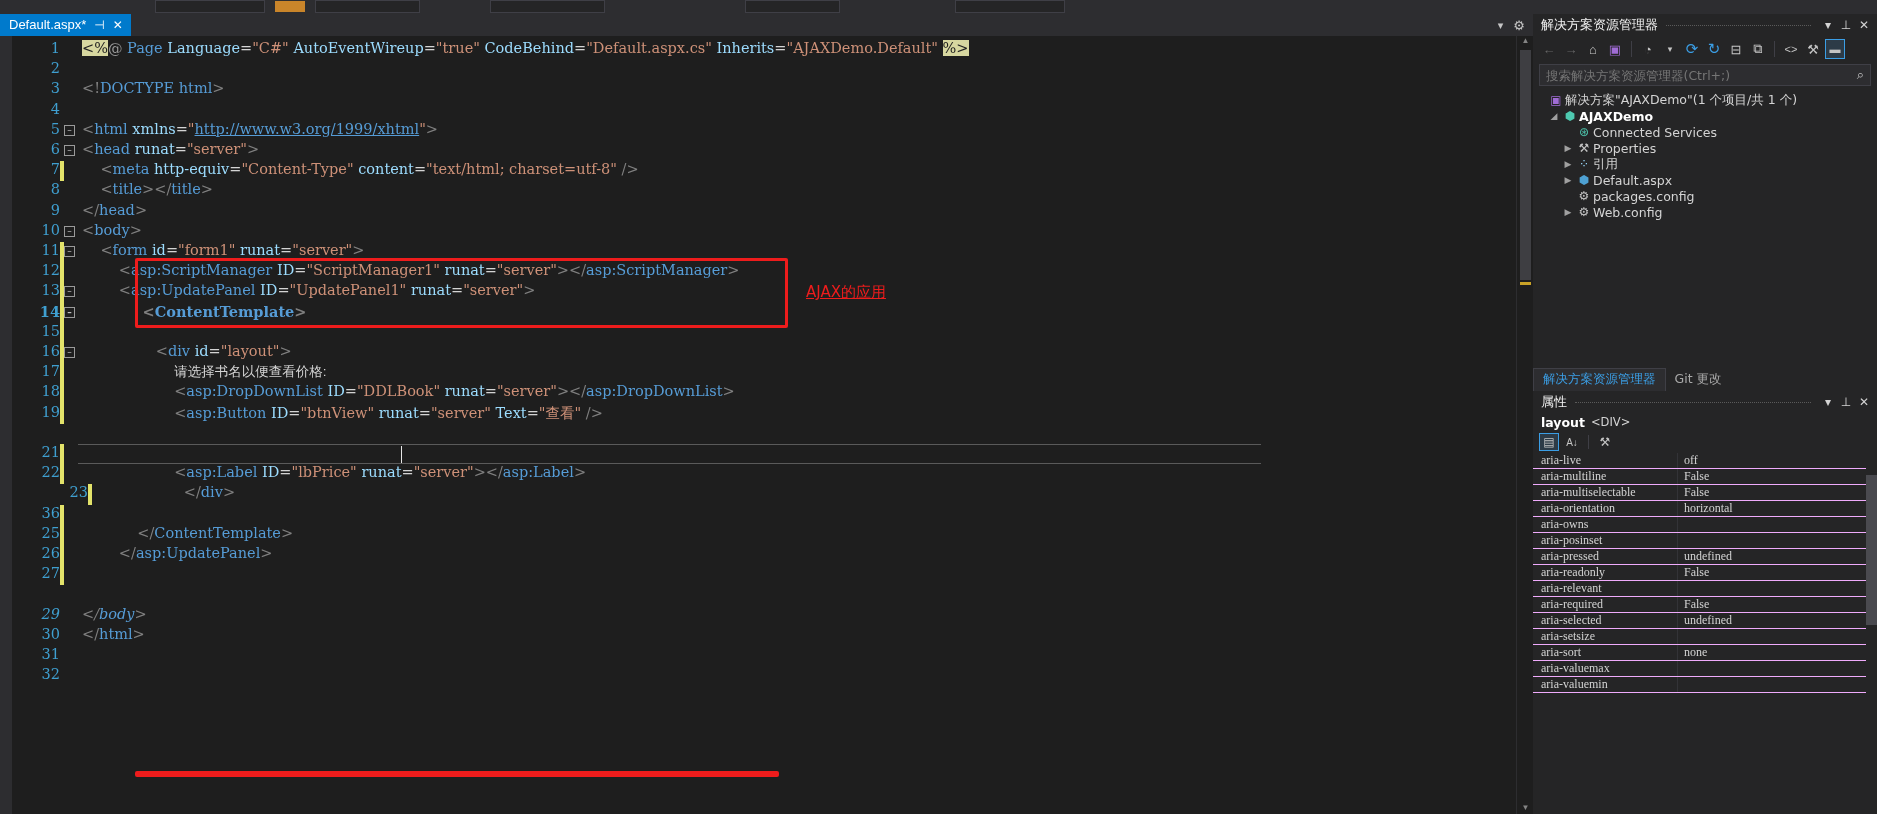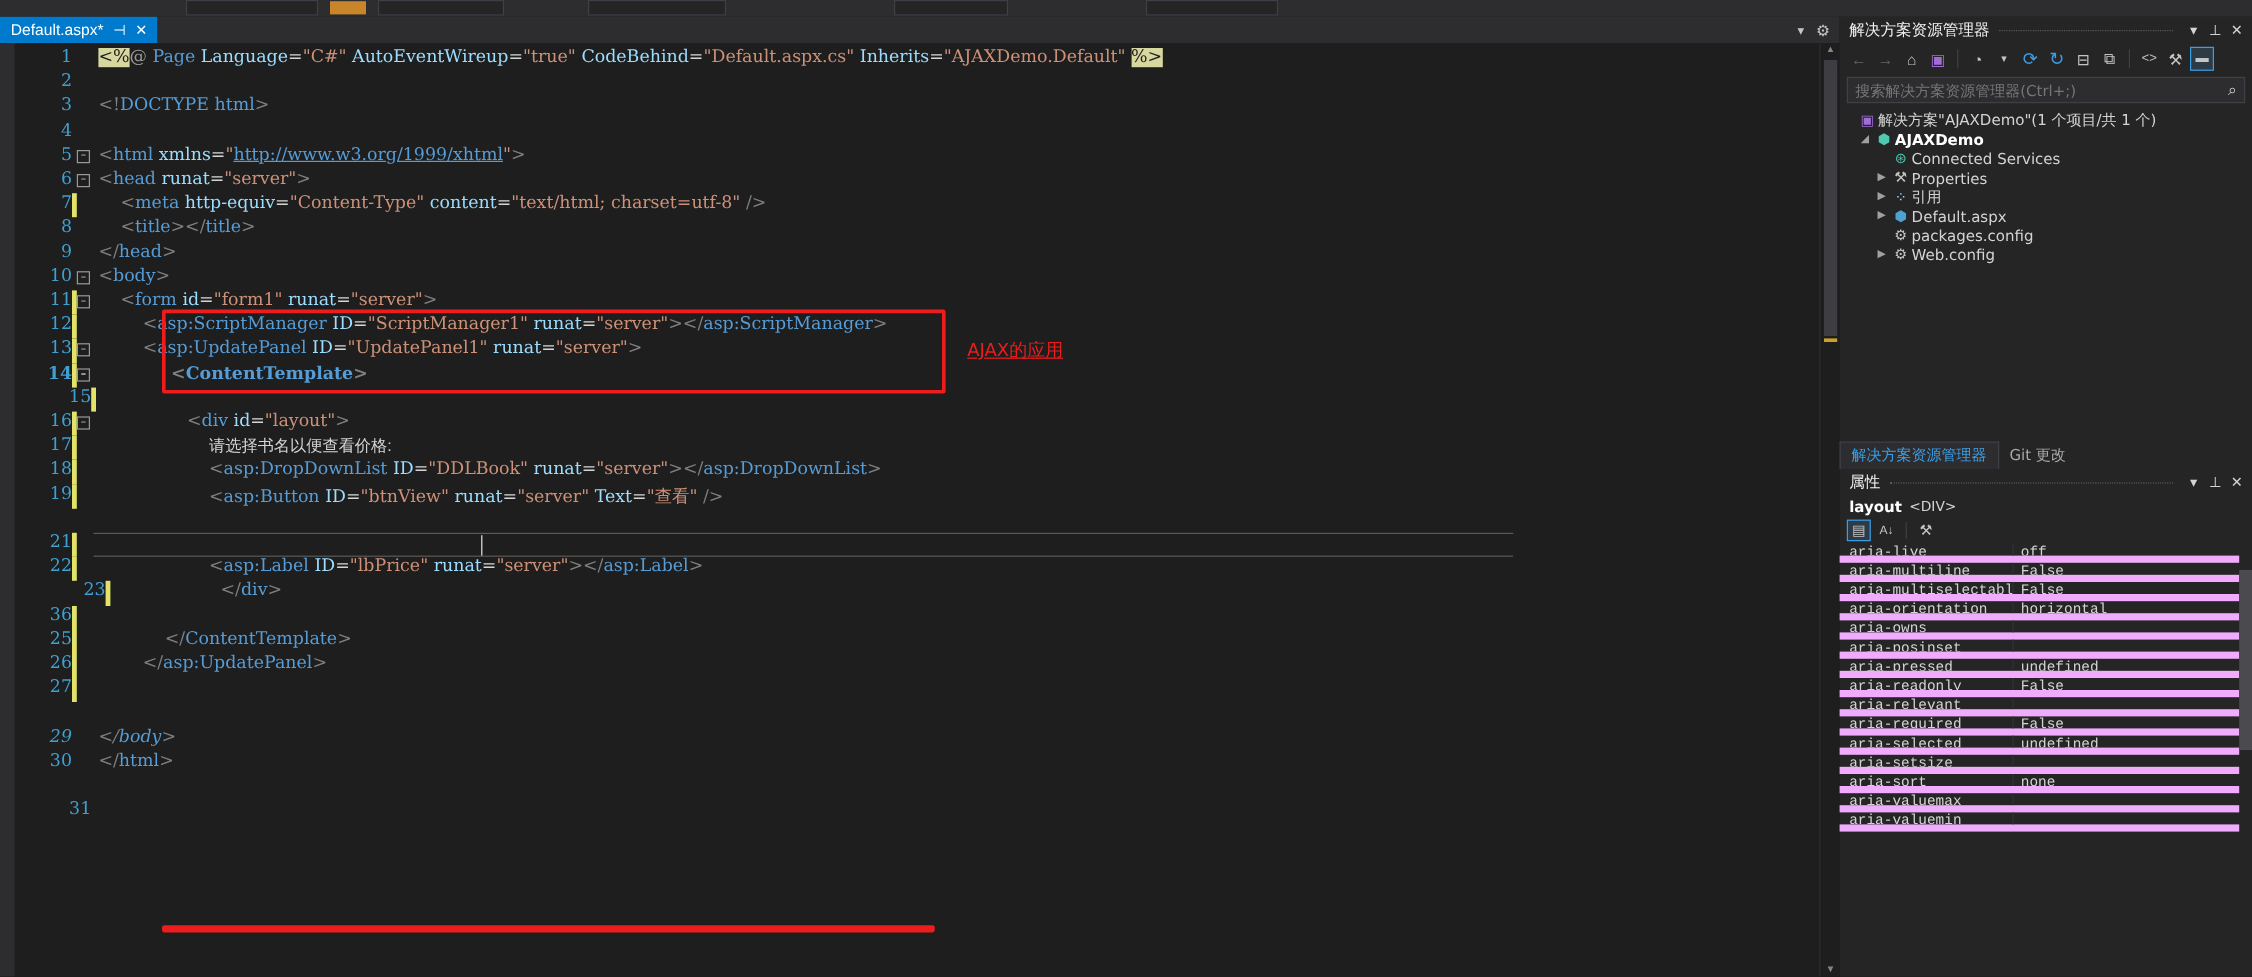--- a/index.html
+++ b/index.html
@@ -99,21 +99,21 @@
   .dock-tabs .dt.sel { color:#3b9ee5; background:#2d2d30; border-top:1px solid #3f3f46; border-left:1px solid #3f3f46; border-right:1px solid #3f3f46; }
 
   .prop-obj { height:18px; display:flex; align-items:center; gap:6px; padding-left:8px; color:#ffffff; font-size:12.5px; font-family:"DejaVu Sans", sans-serif; }
   .prop-obj .typ { color:#d4d4d4; font-size:11.5px; }
   .prop-toolbar { height:22px; display:flex; align-items:center; gap:3px; padding:0 6px; }
   .prop-toolbar .pt { width:20px; height:18px; display:flex; align-items:center; justify-content:center; color:#c5c5c5; font-size:12px; }
   .prop-toolbar .pt.active { border:1px solid #3b9ee5; background:#2d3b47; }
   .prop-toolbar .sep { width:1px; height:14px; background:#3f3f46; margin:0 3px; }
 
   .prop-list { position:relative; }
-  .prow { display:flex; height:16px; border-bottom:6px solid #f0abfc; font-size:12px; font-family:Liberation Mono, monospace; color:#d4d4d4; }
+  .prow { display:flex; height:16px; border-bottom:1px solid #f0abfc; font-size:12px; font-family:Liberation Serif, serif; color:#d4d4d4; }
   .prow .pname { width:145px; padding-left:8px; border-right:1px solid #333337; overflow:hidden; white-space:nowrap; }
   .prow .pval { flex:1; padding-left:6px; overflow:hidden; white-space:nowrap; }
   .prop-scroll { position:absolute; right:0; top:0; width:11px; background:#252526; }
   .prop-scroll .pthumb { position:absolute; left:0; width:11px; background:#4a4a4f; }
 </style>
 </head>
 <body>
 
 <div class="topstrip">
   <div class="seg" style="left:155px;width:110px;"></div>
@@ -146,35 +146,36 @@
       <div class="line" style="position: absolute; top: 84.8px; left: 0px; width: 1516px;"><span class="ln">5</span><span class="glyph box">–</span><span class="code"><span class="t-punct">&lt;</span><span class="t-tag">html</span><span class="t-txt"> </span><span class="t-attr">xmlns</span><span class="t-txt">=</span><span class="t-str">"</span><span class="t-link">http://www.w3.org/1999/xhtml</span><span class="t-str">"</span><span class="t-punct">&gt;</span></span></div>
       <div class="line" style="position: absolute; top: 105px; left: 0px; width: 1516px;"><span class="ln">6</span><span class="glyph box">–</span><span class="code"><span class="t-punct">&lt;</span><span class="t-tag">head</span><span class="t-txt"> </span><span class="t-attr">runat</span><span class="t-txt">=</span><span class="t-str">"server"</span><span class="t-punct">&gt;</span></span></div>
       <div class="line" style="position: absolute; top: 125.2px; left: 0px; width: 1516px;"><div class="mark-yellow" style="top: 0px;"></div><span class="ln">7</span><span class="code"><span class="t-punct">    &lt;</span><span class="t-tag">meta</span><span class="t-txt"> </span><span class="t-attr">http-equiv</span><span class="t-txt">=</span><span class="t-str">"Content-Type"</span><span class="t-txt"> </span><span class="t-attr">content</span><span class="t-txt">=</span><span class="t-str">"text/html; charset=utf-8"</span><span class="t-punct"> /&gt;</span></span></div>
       <div class="line" style="position: absolute; top: 145.4px; left: 0px; width: 1516px;"><span class="ln">8</span><span class="code"><span class="t-punct">    &lt;</span><span class="t-tag">title</span><span class="t-punct">&gt;&lt;/</span><span class="t-tag">title</span><span class="t-punct">&gt;</span></span></div>
       <div class="line" style="position: absolute; top: 165.6px; left: 0px; width: 1516px;"><span class="ln">9</span><span class="code"><span class="t-punct">&lt;/</span><span class="t-tag">head</span><span class="t-punct">&gt;</span></span></div>
       <div class="line" style="position: absolute; top: 185.8px; left: 0px; width: 1516px;"><span class="ln">10</span><span class="glyph box">–</span><span class="code"><span class="t-punct">&lt;</span><span class="t-tag">body</span><span class="t-punct">&gt;</span></span></div>
       <div class="line" style="position: absolute; top: 206px; left: 0px; width: 1516px;"><div class="mark-yellow" style="top: 0px;"></div><span class="ln">11</span><span class="glyph box">–</span><span class="code"><span class="t-punct">    &lt;</span><span class="t-tag">form</span><span class="t-txt"> </span><span class="t-attr">id</span><span class="t-txt">=</span><span class="t-str">"form1"</span><span class="t-txt"> </span><span class="t-attr">runat</span><span class="t-txt">=</span><span class="t-str">"server"</span><span class="t-punct">&gt;</span></span></div>
       <div class="line" style="position: absolute; top: 226.2px; left: 0px; width: 1516px;"><div class="mark-yellow" style="top: 0px;"></div><span class="ln">12</span><span class="code"><span class="t-punct">        &lt;</span><span class="t-tag">asp:ScriptManager</span><span class="t-txt"> </span><span class="t-attr">ID</span><span class="t-txt">=</span><span class="t-str">"ScriptManager1"</span><span class="t-txt"> </span><span class="t-attr">runat</span><span class="t-txt">=</span><span class="t-str">"server"</span><span class="t-punct">&gt;&lt;/</span><span class="t-tag">asp:ScriptManager</span><span class="t-punct">&gt;</span></span></div>
       <div class="line" style="position: absolute; top: 246.4px; left: 0px; width: 1516px;"><div class="mark-yellow" style="top: 0px;"></div><span class="ln">13</span><span class="glyph box">–</span><span class="code"><span class="t-punct">        &lt;</span><span class="t-tag">asp:UpdatePanel</span><span class="t-txt"> </span><span class="t-attr">ID</span><span class="t-txt">=</span><span class="t-str">"UpdatePanel1"</span><span class="t-txt"> </span><span class="t-attr">runat</span><span class="t-txt">=</span><span class="t-str">"server"</span><span class="t-punct">&gt;</span></span></div>
       <div class="line" style="position: absolute; top: 266.6px; left: 0px; width: 1516px; font-weight: bold;"><div class="mark-yellow" style="top: 0px;"></div><span class="ln">14</span><span class="glyph box">–</span><span class="code"><span class="t-punct">            &lt;</span><span class="t-tag">ContentTemplate</span><span class="t-punct">&gt;</span></span></div>
-      <div class="line" style="position: absolute; top: 286.8px; left: 16px; width: 1516px;"><div class="mark-yellow" style="top: 0px;"></div><span class="ln">15</span><span class="code"></span></div>
+      <div class="line" style="position: absolute; top: 286.8px; left: 0px; width: 1516px;"><div class="mark-yellow" style="top: 0px;"></div><span class="ln">15</span><span class="code"></span></div>
       <div class="line" style="position: absolute; top: 307px; left: 0px; width: 1516px;"><div class="mark-yellow" style="top: 0px;"></div><span class="ln">16</span><span class="glyph box">–</span><span class="code"><span class="t-punct">                &lt;</span><span class="t-tag">div</span><span class="t-txt"> </span><span class="t-attr">id</span><span class="t-txt">=</span><span class="t-str">"layout"</span><span class="t-punct">&gt;</span></span></div>
       <div class="line" style="position: absolute; top: 327.2px; left: 0px; width: 1516px;"><div class="mark-yellow" style="top: 0px;"></div><span class="ln">17</span><span class="code"><span class="t-txt">                    </span><span class="t-cn">请选择书名以便查看价格:</span></span></div>
       <div class="line" style="position: absolute; top: 347.4px; left: 0px; width: 1516px;"><div class="mark-yellow" style="top: 0px;"></div><span class="ln">18</span><span class="code"><span class="t-punct">                    &lt;</span><span class="t-tag">asp:DropDownList</span><span class="t-txt"> </span><span class="t-attr">ID</span><span class="t-txt">=</span><span class="t-str">"DDLBook"</span><span class="t-txt"> </span><span class="t-attr">runat</span><span class="t-txt">=</span><span class="t-str">"server"</span><span class="t-punct">&gt;&lt;/</span><span class="t-tag">asp:DropDownList</span><span class="t-punct">&gt;</span></span></div>
       <div class="line" style="position: absolute; top: 367.6px; left: 0px; width: 1516px;"><div class="mark-yellow" style="top: 0px;"></div><span class="ln">19</span><span class="code"><span class="t-punct">                    &lt;</span><span class="t-tag">asp:Button</span><span class="t-txt"> </span><span class="t-attr">ID</span><span class="t-txt">=</span><span class="t-str">"btnView"</span><span class="t-txt"> </span><span class="t-attr">runat</span><span class="t-txt">=</span><span class="t-str">"server"</span><span class="t-txt"> </span><span class="t-attr">Text</span><span class="t-txt">=</span><span class="t-str">"查看"</span><span class="t-punct"> /&gt;</span></span></div>
       <div class="line" style="position: absolute; top: 408px; left: 0px; width: 1516px;"><div class="mark-yellow" style="top: 0px;"></div><span class="ln">21</span><span class="code"><span class="t-txt">                    </span><span class="t-cn">所选书籍的价格是:</span></span></div>
       <div class="line" style="position: absolute; top: 428.2px; left: 0px; width: 1516px;"><div class="mark-yellow" style="top: 0px;"></div><span class="ln">22</span><span class="code"><span class="t-punct">                    &lt;</span><span class="t-tag">asp:Label</span><span class="t-txt"> </span><span class="t-attr">ID</span><span class="t-txt">=</span><span class="t-str">"lbPrice"</span><span class="t-txt"> </span><span class="t-attr">runat</span><span class="t-txt">=</span><span class="t-str">"server"</span><span class="t-punct">&gt;&lt;/</span><span class="t-tag">asp:Label</span><span class="t-punct">&gt;</span></span></div>
       <div class="line" style="position: absolute; top: 448.4px; left: 0px; width: 1516px; margin-left: 28px;"><div class="mark-yellow" style="top: 0px;"></div><span class="ln">23</span><span class="code"><span class="t-punct">                &lt;/</span><span class="t-tag">div</span><span class="t-punct">&gt;</span></span></div>
       <div class="line" style="position: absolute; top: 468.6px; left: 0px; width: 1516px;"><div class="mark-yellow" style="top: 0px;"></div><span class="ln">36</span><span class="code"></span></div>
       <div class="line" style="position: absolute; top: 488.8px; left: 0px; width: 1516px;"><div class="mark-yellow" style="top: 0px;"></div><span class="ln">25</span><span class="code"><span class="t-punct">            &lt;/</span><span class="t-tag">ContentTemplate</span><span class="t-punct">&gt;</span></span></div>
       <div class="line" style="position: absolute; top: 509px; left: 0px; width: 1516px;"><div class="mark-yellow" style="top: 0px;"></div><span class="ln">26</span><span class="code"><span class="t-punct">        &lt;/</span><span class="t-tag">asp:UpdatePanel</span><span class="t-punct">&gt;</span></span></div>
       <div class="line" style="position: absolute; top: 529.2px; left: 0px; width: 1516px;"><div class="mark-yellow" style="top: 0px;"></div><span class="ln">27</span><span class="code"></span></div>
       <div class="line" style="position: absolute; top: 569.6px; left: 0px; width: 1516px; font-style: italic;"><span class="ln">29</span><span class="code"><span class="t-punct">&lt;/</span><span class="t-tag">body</span><span class="t-punct">&gt;</span></span></div>
       <div class="line" style="position: absolute; top: 589.8px; left: 0px; width: 1516px;"><span class="ln">30</span><span class="code"><span class="t-punct">&lt;/</span><span class="t-tag">html</span><span class="t-punct">&gt;</span></span></div>
-      <div class="line" style="position: absolute; top: 610px; left: 16px; width: 1516px; margin-top: 20px;"><span class="ln">31</span><span class="code"></span></div>
+      <div class="line" style="position: absolute; top: 610px; left: 0px; width: 1516px;"><span class="ln">31</span><span class="code"></span></div>
+      <div class="line" style="position: absolute; top: 630.2px; left: 0px; width: 1516px;"><span class="ln">32</span><span class="code"></span></div>
     </div>
 
   <div class="curline" id="curline" style="top: 408px;"></div>
   <div class="caret" id="caret" style="top: 410px; left: 401px;"></div>
 
   <div class="redbox" style="left:135px; top:222px; width:653px; height:70px;"></div>
   <div class="redbox" style="left:135px; top:735px; width:644px; height:0px;"></div>
   <div class="redlabel" id="redlabel" style="left: 806px; top: 247px; text-decoration: underline;">AJAX的应用</div>
 
   <div class="vscroll">

